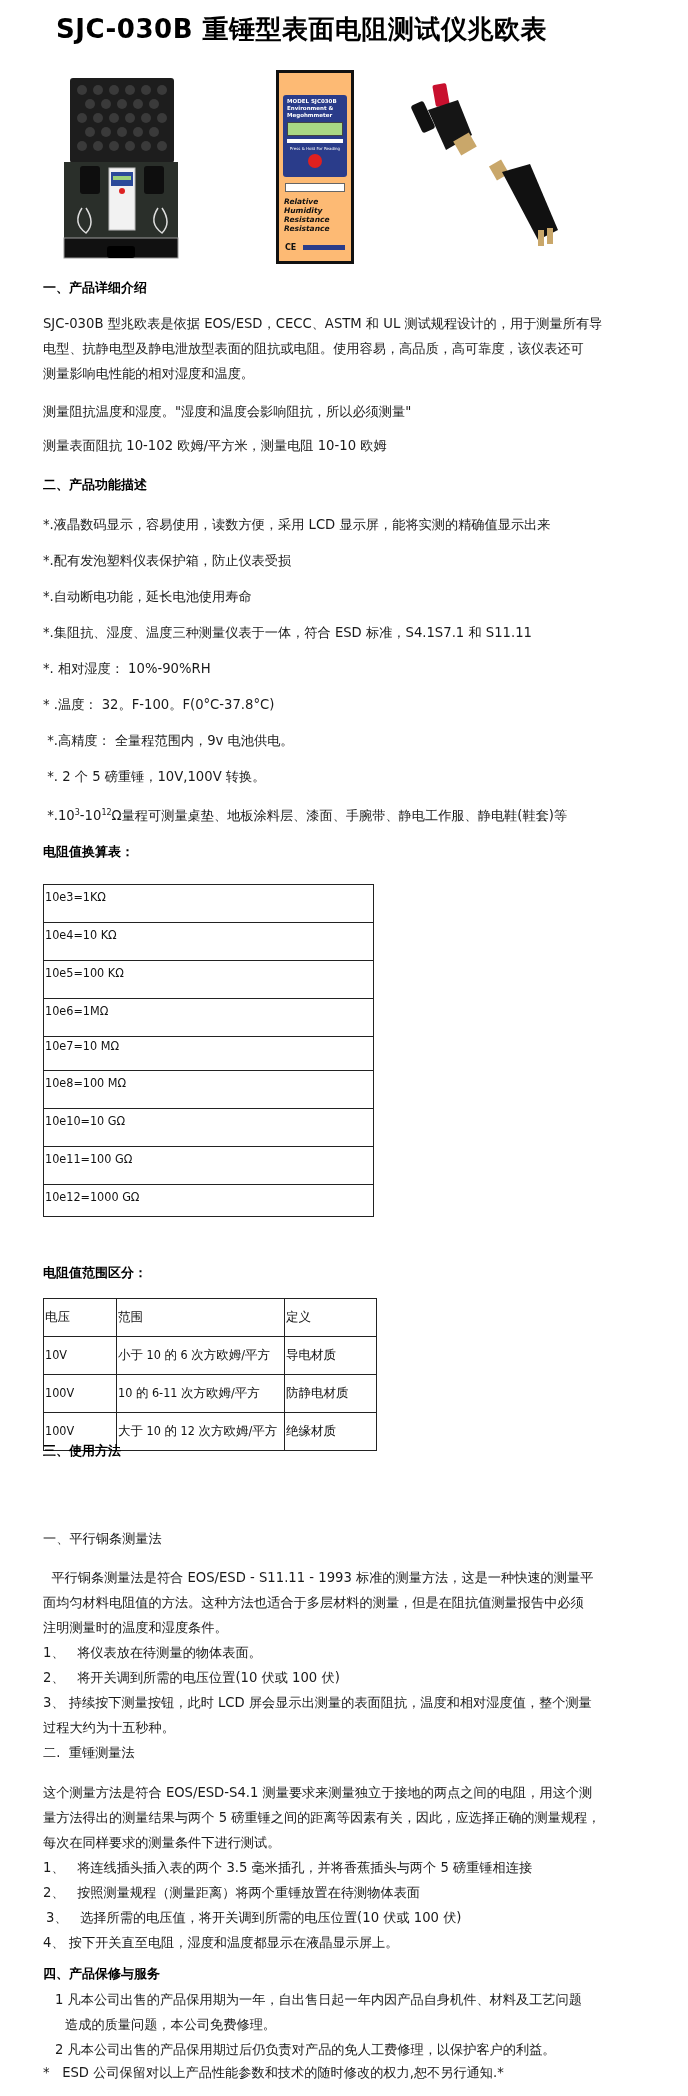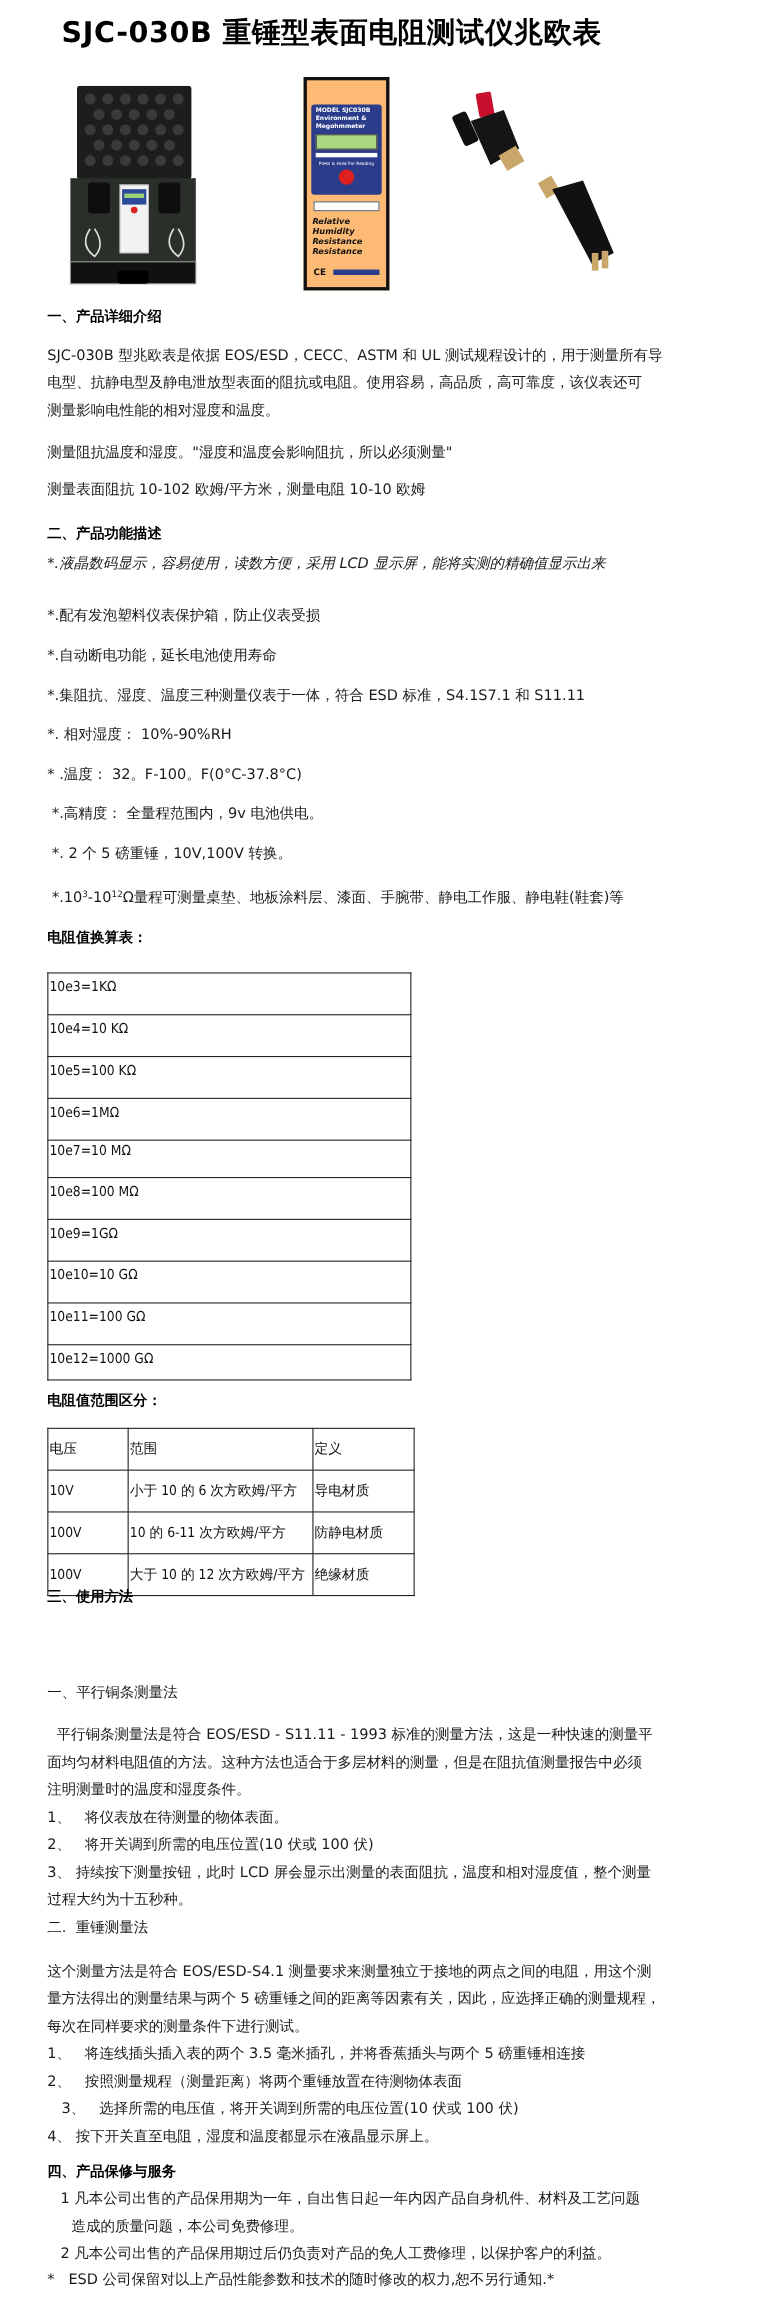--- a/index.html
+++ b/index.html
@@ -118,21 +118,21 @@
 </div>
 
 <div class="abs h" style="left:43px;top:279px;">一、产品详细介绍</div>
 <div class="abs p" style="left:43px;top:311px;">SJC-030B 型兆欧表是依据 EOS/ESD，CECC、ASTM 和 UL 测试规程设计的，用于测量所有导</div>
 <div class="abs p" style="left:43px;top:336px;">电型、抗静电型及静电泄放型表面的阻抗或电阻。使用容易，高品质，高可靠度，该仪表还可</div>
 <div class="abs p" style="left:43px;top:361px;">测量影响电性能的相对湿度和温度。</div>
 <div class="abs p" style="left:43px;top:399px;">测量阻抗温度和湿度。"湿度和温度会影响阻抗，所以必须测量"</div>
 <div class="abs p" style="left:43px;top:433px;">测量表面阻抗 10-102 欧姆/平方米，测量电阻 10-10 欧姆</div>
 
 <div class="abs h" style="left:43px;top:476px;">二、产品功能描述</div>
-<div class="abs p" style="left:43px;top:500px;font-style:italic;">*.液晶数码显示，容易使用，读数方便，采用 LCD 显示屏，能将实测的精确值显示出来</div>
+<div class="abs p" style="left:43px;top:512px;">*.液晶数码显示，容易使用，读数方便，采用 LCD 显示屏，能将实测的精确值显示出来</div>
 <div class="abs p" style="left:43px;top:548px;">*.配有发泡塑料仪表保护箱，防止仪表受损</div>
 <div class="abs p" style="left:43px;top:584px;">*.自动断电功能，延长电池使用寿命</div>
 <div class="abs p" style="left:43px;top:620px;">*.集阻抗、湿度、温度三种测量仪表于一体，符合 ESD 标准，S4.1S7.1 和 S11.11</div>
 <div class="abs p" style="left:43px;top:656px;">*. 相对湿度： 10%-90%RH</div>
 <div class="abs p" style="left:43px;top:692px;">* .温度： 32。F-100。F(0°C-37.8°C)</div>
 <div class="abs p" style="left:43px;top:728px;white-space:pre;"> *.高精度： 全量程范围内，9v 电池供电。</div>
 <div class="abs p" style="left:43px;top:764px;white-space:pre;"> *. 2 个 5 磅重锤，10V,100V 转换。</div>
 <div class="abs p" style="left:43px;top:800px;white-space:pre;"><span> *.10</span><sup>3</sup><span>-10</span><sup>12</sup><span>Ω量程可测量桌垫、地板涂料层、漆面、手腕带、静电工作服、静电鞋(鞋套)等</span></div>
 
 <div class="abs h" style="left:43px;top:843px;font-family:Liberation Mono, monospace;">电阻值换算表：</div>
@@ -148,23 +148,20 @@
         <td>10e5=100 KΩ</td>
       </tr>
   <tr>
         <td>10e6=1MΩ</td>
       </tr>
   <tr>
         <td style="height:34px;padding-top:1px;">10e7=10 MΩ</td>
       </tr>
   <tr>
         <td>10e8=100 MΩ</td>
-      </tr>
-  <tr>
-        <td>10e9=1GΩ</td>
       </tr>
   <tr>
         <td>10e10=10 GΩ</td>
       </tr>
   <tr>
         <td>10e11=100 GΩ</td>
       </tr>
   <tr>
         <td style="height:32px;">10e12=1000 GΩ</td>
       </tr>
@@ -205,20 +202,20 @@
 <div class="abs p" style="left:43px;top:1640px;white-space:pre;">1、   将仪表放在待测量的物体表面。</div>
 <div class="abs p" style="left:43px;top:1665px;white-space:pre;">2、   将开关调到所需的电压位置(10 伏或 100 伏)</div>
 <div class="abs p" style="left:43px;top:1690px;white-space:pre;">3、 持续按下测量按钮，此时 LCD 屏会显示出测量的表面阻抗，温度和相对湿度值，整个测量</div>
 <div class="abs p" style="left:43px;top:1715px;">过程大约为十五秒种。</div>
 <div class="abs p" style="left:43px;top:1740px;white-space:pre;">二.  重锤测量法</div>
 <div class="abs p" style="left:43px;top:1780px;">这个测量方法是符合 EOS/ESD-S4.1 测量要求来测量独立于接地的两点之间的电阻，用这个测</div>
 <div class="abs p" style="left:43px;top:1805px;">量方法得出的测量结果与两个 5 磅重锤之间的距离等因素有关，因此，应选择正确的测量规程，</div>
 <div class="abs p" style="left:43px;top:1830px;">每次在同样要求的测量条件下进行测试。</div>
 <div class="abs p" style="left:43px;top:1855px;white-space:pre;">1、   将连线插头插入表的两个 3.5 毫米插孔，并将香蕉插头与两个 5 磅重锤相连接</div>
 <div class="abs p" style="left:43px;top:1880px;white-space:pre;">2、   按照测量规程（测量距离）将两个重锤放置在待测物体表面</div>
-<div class="abs p" style="left:56px;top:1905px;white-space:pre;">3、   选择所需的电压值，将开关调到所需的电压位置(10 伏或 100 伏)</div>
+<div class="abs p" style="left:46px;top:1905px;white-space:pre;">3、   选择所需的电压值，将开关调到所需的电压位置(10 伏或 100 伏)</div>
 <div class="abs p" style="left:43px;top:1930px;white-space:pre;">4、 按下开关直至电阻，湿度和温度都显示在液晶显示屏上。</div>
 
 <div class="abs h" style="left:43px;top:1965px;">四、产品保修与服务</div>
 <div class="abs p" style="left:55px;top:1987px;">1 凡本公司出售的产品保用期为一年，自出售日起一年内因产品自身机件、材料及工艺问题</div>
 <div class="abs p" style="left:65px;top:2012px;">造成的质量问题，本公司免费修理。</div>
 <div class="abs p" style="left:55px;top:2037px;">2 凡本公司出售的产品保用期过后仍负责对产品的免人工费修理，以保护客户的利益。</div>
 <div class="abs p" style="left:43px;top:2060px;white-space:pre;">*   ESD 公司保留对以上产品性能参数和技术的随时修改的权力,恕不另行通知.*</div>
 
 </body></html>

